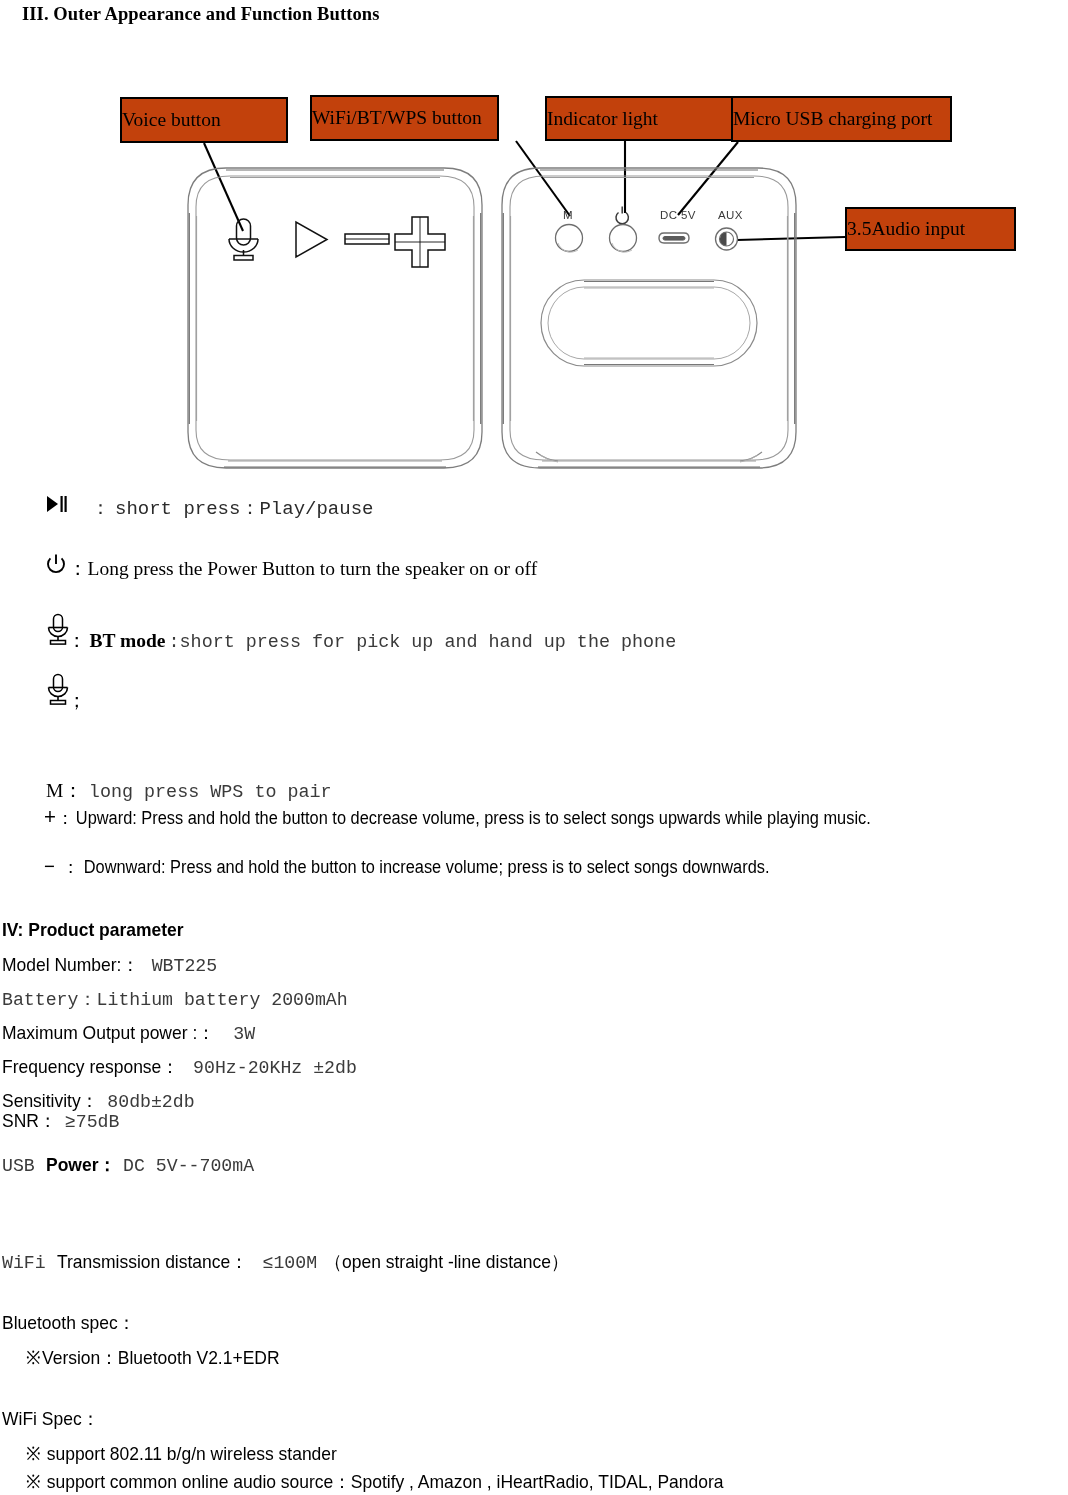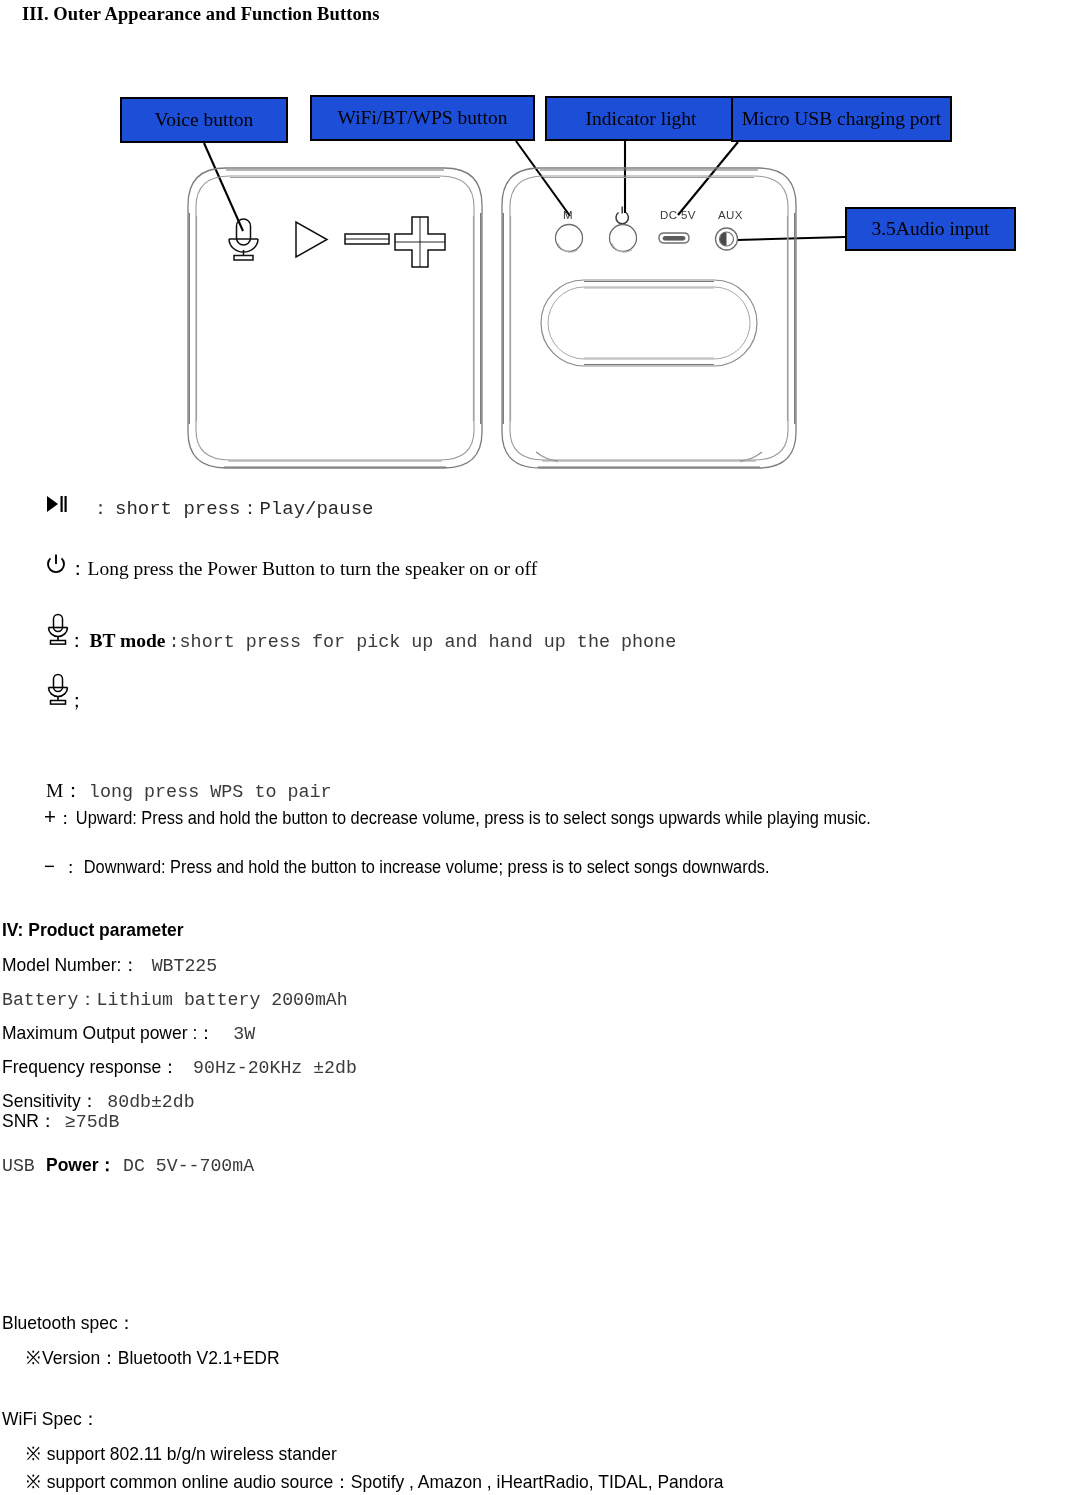--- a/index.html
+++ b/index.html
@@ -31,25 +31,25 @@
     font-weight: bold;
     font-size: 18.5px;
     letter-spacing: 0.1px;
     white-space: nowrap;
   }
 
   
   .callout {
     position: absolute;
     border: 2.4px solid #000;
-    background: #1d4ed8;
+    background: #c2410c;
     box-sizing: border-box;
     display: flex;
     align-items: center;
-    justify-content: center;
+    justify-content: flex-start;
     font-family: "Liberation Serif", serif;
     font-size: 19.5px;
     white-space: nowrap;
     z-index: 6;
   }
 
   
   .diagram {
     position: absolute;
     left: 0;
@@ -151,21 +151,21 @@
 <body>
 
 <div class="page">
 
   <div class="section-heading">III. Outer Appearance and Function Buttons</div>
 
   <div class="callout" style="left:120px; top:97px; width:168px; height:46px;">
     <span>Voice button</span>
   </div>
 
-  <div class="callout" style="left:310px; top:95px; width:225px; height:46px;">
+  <div class="callout" style="left:310px; top:95px; width:189px; height:46px;">
     <span>WiFi/BT/WPS button</span>
   </div>
 
   <div class="callout" style="left:545px; top:96px; width:192px; height:45px;">
     <span>Indicator light</span>
   </div>
 
   <div class="callout" style="left:731px; top:96px; width:221px; height:46px;">
     <span>Micro USB charging port</span>
   </div>
@@ -392,20 +392,23 @@
 
   <div class="param-line" style="left:2px; top:1108px;">
     <span class="p-sans">SNR：</span><span class="p-mono" style="padding-left:5px;">≥75dB</span>
   </div>
 
   <div class="param-line" style="left:2px; top:1152px;">
     <span class="p-mono">USB </span><span class="p-sans-b">Power：</span><span class="p-mono" style="padding-left:3px;">DC 5V--700mA</span>
   </div>
 
 
+  <div class="param-line" style="left:2px; top:1249px;">
+    <span class="p-mono">WiFi </span><span class="p-sans">Transmission distance：</span><span class="p-mono" style="padding-left:3px;">≤100M</span><span class="p-sans" style="padding-left:8px;">（open straight -line distance）</span>
+  </div>
 
   <div class="spec-line" style="left:2px; top:1310px;">
     <span class="p-sans">Bluetooth spec：</span>
   </div>
   <div class="spec-line" style="left:26px; top:1344px;">
     <span class="p-sans">※</span><span class="p-sans">Version：Bluetooth V2.1+EDR</span>
   </div>
 
   <div class="spec-line" style="left:2px; top:1406px;">
     <span class="p-sans">WiFi Spec：</span>

